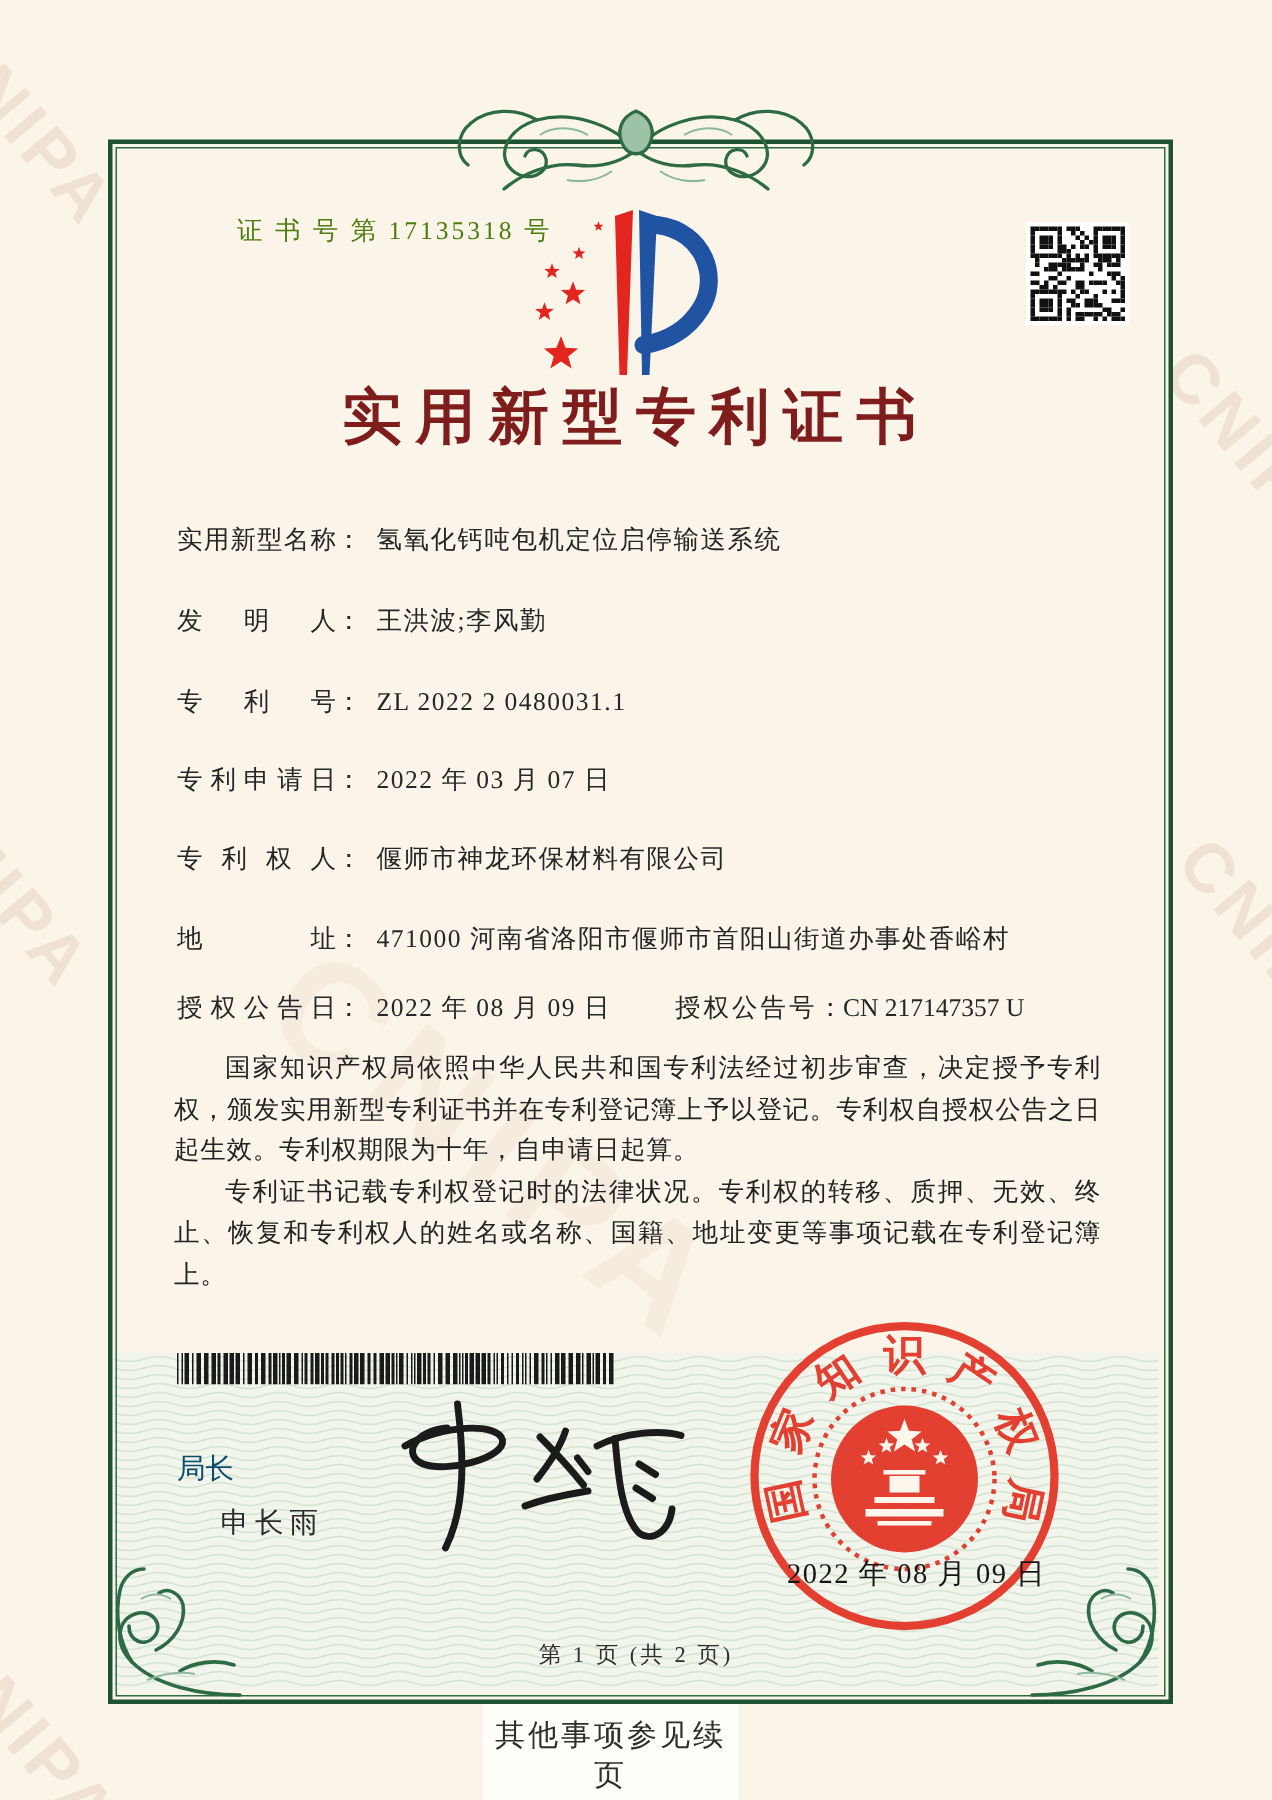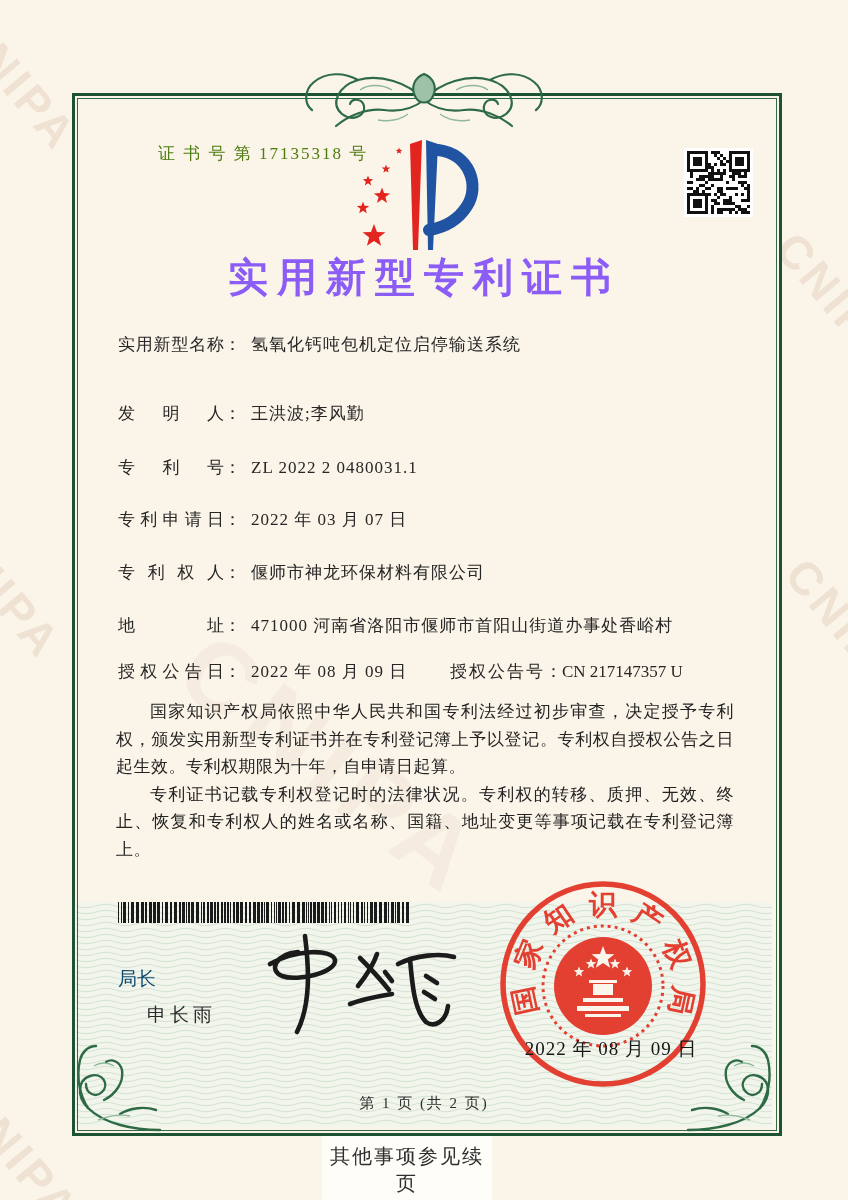--- a/index.html
+++ b/index.html
@@ -9,21 +9,21 @@
       font-weight:bold;font-size:46px;letter-spacing:4px;color:rgba(193,150,125,.20);
       transform-origin:left top;z-index:0;white-space:nowrap;}
   .wm-big{font-size:100px;color:rgba(193,150,125,.10);letter-spacing:10px;}
   .frame{position:absolute;left:72px;top:93px;width:704px;height:1037px;
          border:3px solid #1d5233;z-index:1;}
   .frame-inner{position:absolute;left:2px;top:2px;right:2px;bottom:2px;
          border:1px solid #2e6b45;}
   .layer{position:absolute;left:0;top:0;z-index:2;}
   .certno{position:absolute;left:118px;top:142px;font-size:17px;letter-spacing:2px;color:#4d7c0f;z-index:3;margin-left:40px;}
   .title{position:absolute;left:72px;top:250px;width:704px;text-align:center;
-         font-size:40px;font-weight:bold;letter-spacing:9px;color:#8b5cf6;z-index:3;}
+         font-size:40px;font-weight:bold;letter-spacing:9px;color:#7f1d1d;z-index:3;}
   .frow{position:absolute;left:118px;width:630px;font-size:17px;color:#262626;z-index:3;}
   .f-label{display:inline-block;width:106px;text-align:justify;text-align-last:justify;}
   .f-value{margin-left:10px;letter-spacing:1px;}
   .grant-no{position:absolute;left:332px;top:0;}
   .paras{position:absolute;left:116px;top:698px;width:618px;font-size:17px;
          line-height:1.62;text-align:justify;color:#232323;z-index:3;}
   .paras p{margin:0;text-indent:2em;letter-spacing:.5px;}
   .sig-title{position:absolute;left:118px;top:966px;font-size:19px;color:#0c4a6e;
          font-family:"Liberation Sans","DejaVu Sans",sans-serif;z-index:4;}
   .sig-name{position:absolute;left:132px;top:1002px;font-size:19px;letter-spacing:4px;color:#2b2b2b;
@@ -373,21 +373,21 @@
     <rect x="36" y="63" width="3" height="3" fill="#111"></rect>
     <rect x="45" y="63" width="3" height="3" fill="#111"></rect>
     <rect x="51" y="63" width="3" height="3" fill="#111"></rect>
     <rect x="57" y="63" width="3" height="3" fill="#111"></rect>
     <rect x="60" y="63" width="3" height="3" fill="#111"></rect>
     <rect x="63" y="63" width="3" height="3" fill="#111"></rect>
   </svg>
 
 <div class="title">实用新型专利证书</div>
 
-<div class="frow" style="top:333px">
+<div class="frow" style="top:348px">
   <span class="f-label">实用新型名称</span><span>：</span><span class="f-value">氢氧化钙吨包机定位启停输送系统</span>
 </div>
 <div class="frow" style="top:402px">
   <span class="f-label">发明人</span><span>：</span><span class="f-value">王洪波;李风勤</span>
 </div>
 <div class="frow" style="top:456px">
   <span class="f-label">专利号</span><span>：</span><span class="f-value">ZL 2022 2 0480031.1</span>
 </div>
 <div class="frow" style="top:508px">
   <span class="f-label">专利申请日</span><span>：</span><span class="f-value">2022 年 03 月 07 日</span>

